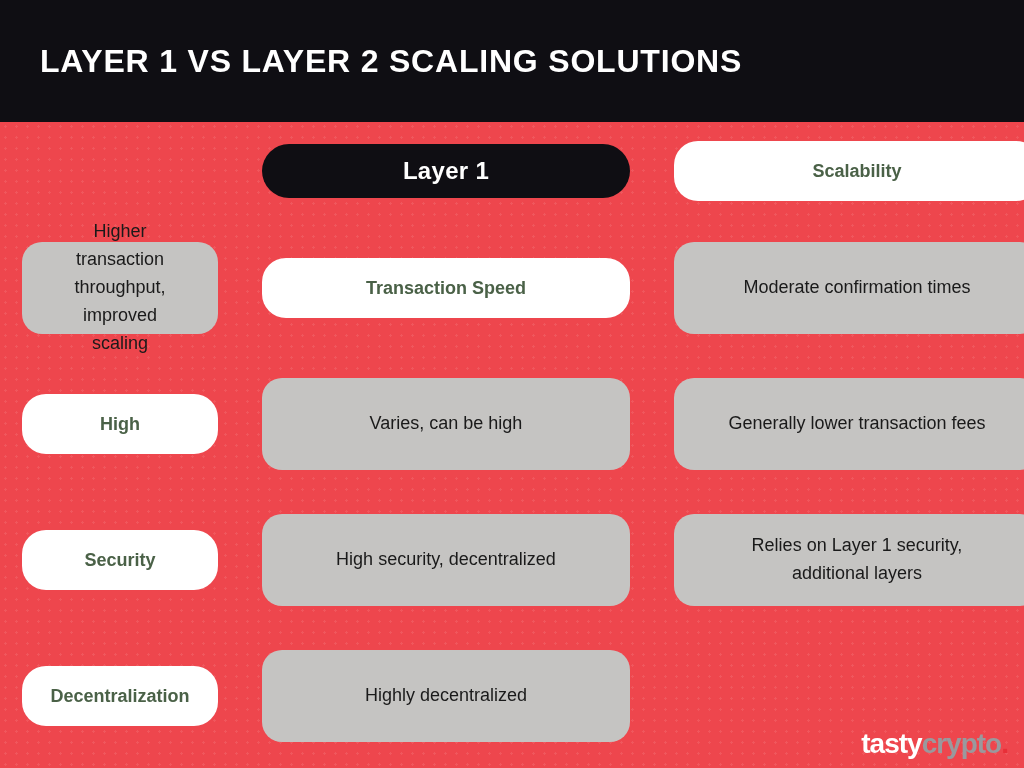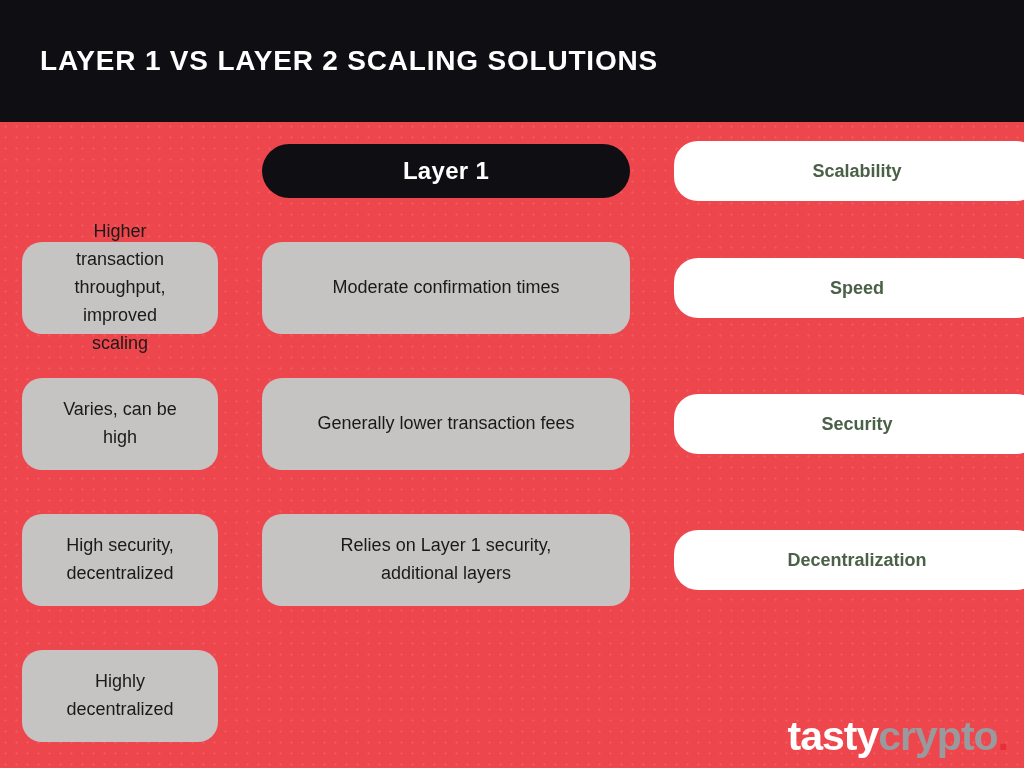--- a/index.html
+++ b/index.html
@@ -19,21 +19,21 @@
   .header-bar {
     position: absolute;
     top: 0; left: 0;
     width: 1024px; height: 122px;
     background: #0f0e13;
     display: flex;
     align-items: center;
   }
   .page-title {
     color: #ffffff;
-    font-size: 28px;
+    font-size: 32px;
     font-weight: bold;
     letter-spacing: 0.8px;
     margin-left: 40px;
     white-space: nowrap;
   }
 
   .grid {
     position: absolute;
     left: 22px;
     top: 144px;
@@ -83,21 +83,21 @@
     justify-content: center;
     text-align: center;
     padding: 0 40px;
     line-height: 1.55;
   }
 
   .logo {
     position: absolute;
     right: 16px;
     bottom: 8px;
-    font-size: 41px;
+    font-size: 28px;
     font-weight: bold;
     letter-spacing: -1px;
     white-space: nowrap;
     text-align: right;
   }
   .logo-primary { color: #ffffff; }
   .logo-secondary { color: #9a999d; }
   .logo-dot { color: #e82f38; }
 </style>
 </head>
@@ -110,23 +110,24 @@
   </div>
 
   <div class="grid">
 
     <div></div>
     <div class="col-header">Layer 1</div>
 
     <div class="row-label">Scalability</div>
     <div class="cell">Higher transaction throughput, improved scaling</div>
 
+    <div class="row-label">Transaction Speed</div>
     <div class="cell">Moderate confirmation times</div>
 
-    <div class="row-label">Speed</div>
+    <div class="row-label">High</div>
     <div class="cell">Varies, can be high</div>
     <div class="cell">Generally lower transaction fees</div>
 
     <div class="row-label">Security</div>
     <div class="cell">High security, decentralized</div>
     <div class="cell">Relies on Layer 1 security, additional layers</div>
 
     <div class="row-label">Decentralization</div>
     <div class="cell">Highly decentralized</div>
   </div>

